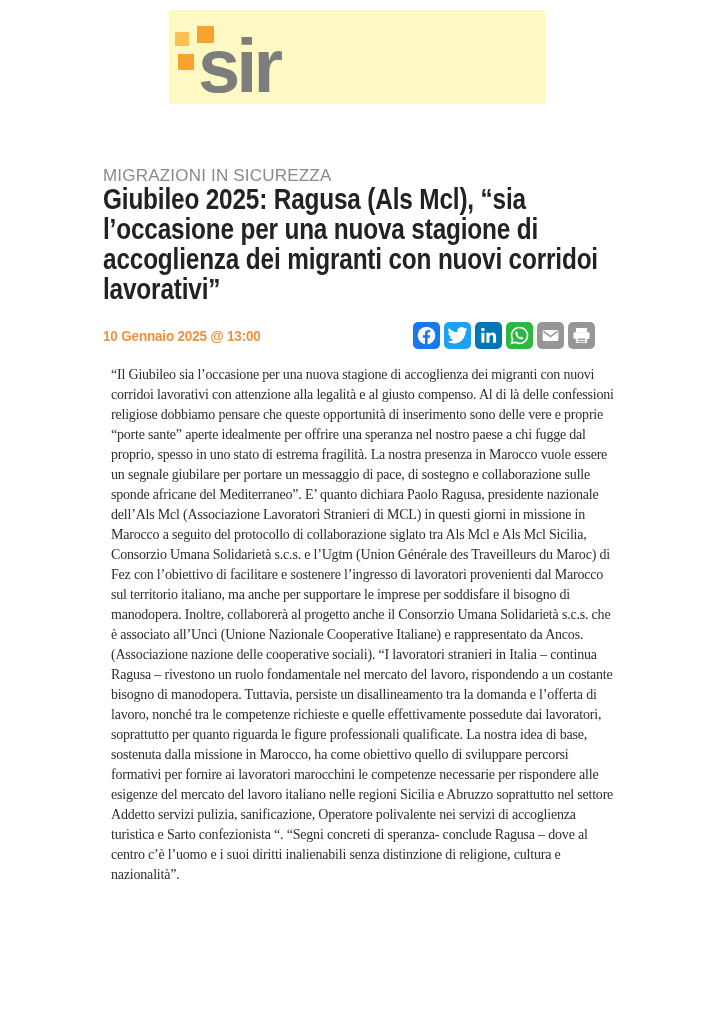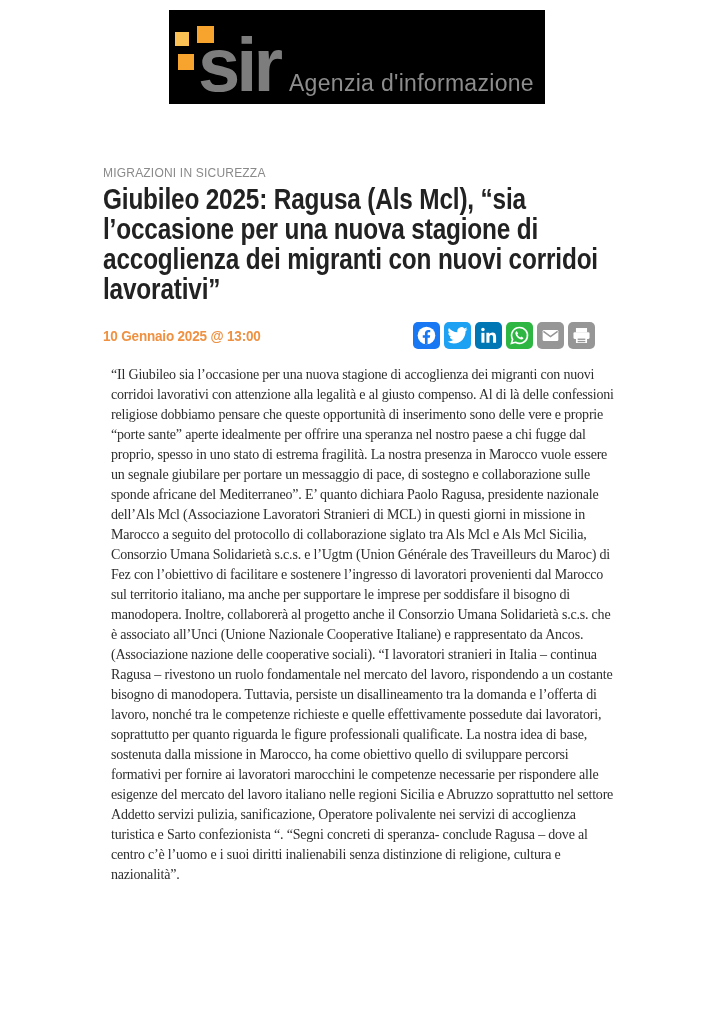--- a/index.html
+++ b/index.html
@@ -44,21 +44,21 @@
     font-size: 23px;
     color: #8d8d8d;
     margin-left: 10px;
     letter-spacing: 0.3px;
   }
 
   
   .category {
     position: absolute;
     left: 103px; top: 166px;
-    font-size: 12px;
+    font-size: 17px;
     color: #8a8a8a;
     letter-spacing: 0.2px;
     cursor: pointer;
   }
   .headline {
     position: absolute;
     left: 103px; top: 184px;
     width: 600px;
     margin: 0;
     font-size: 29px;
@@ -109,27 +109,26 @@
     line-height: 20px;
     letter-spacing: -0.2px;
     color: #2e2e2e;
   }
 </style>
 </head>
 <body>
 
 <div class="page">
 
-  <a class="logo-box" style="background: #000000;">
+  <a class="logo-box" style="background: #fef9c3;">
     <span class="sq sq1" style="background: rgb(252, 193, 85);"></span>
     <span class="sq sq2" style="background: rgb(246, 164, 45);"></span>
     <span class="sq sq3" style="background: rgb(246, 164, 45);"></span>
     <span class="logo-text-row">
       <span class="logo-sir" style="color: rgb(125, 125, 125);">sir</span>
-      <span class="logo-tagline">Agenzia d'informazione</span>
     </span>
   </a>
 
   <div class="category">MIGRAZIONI IN SICUREZZA</div>
 
   <h1 class="headline" style="color: rgb(34, 34, 34);">Giubileo 2025: Ragusa (Als Mcl), “sia l’occasione per una nuova stagione di accoglienza dei migranti con nuovi corridoi lavorativi”</h1>
 
   <div class="date" style="color: rgb(239, 145, 65);">10 Gennaio 2025 @ 13:00</div>
 
   <div class="share">

